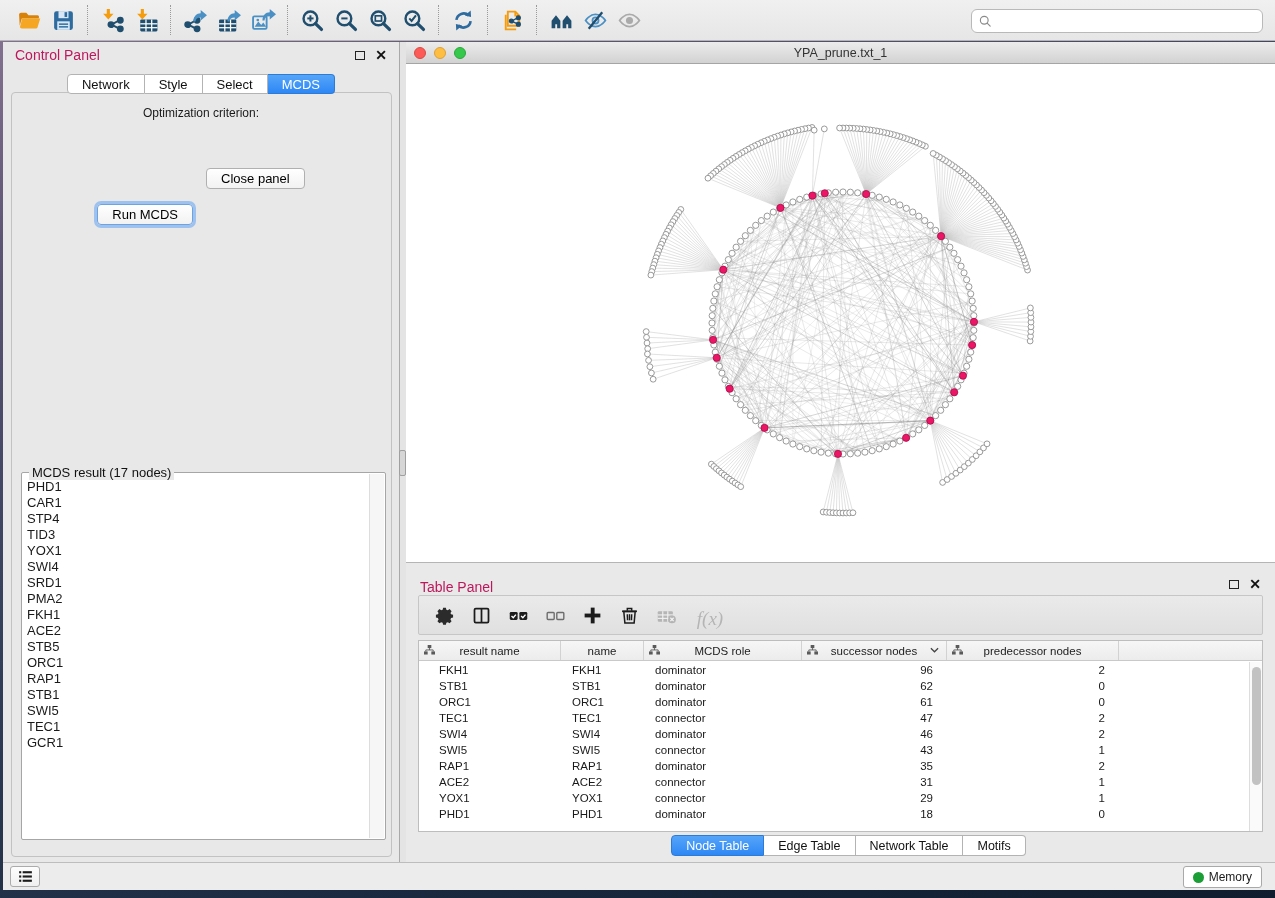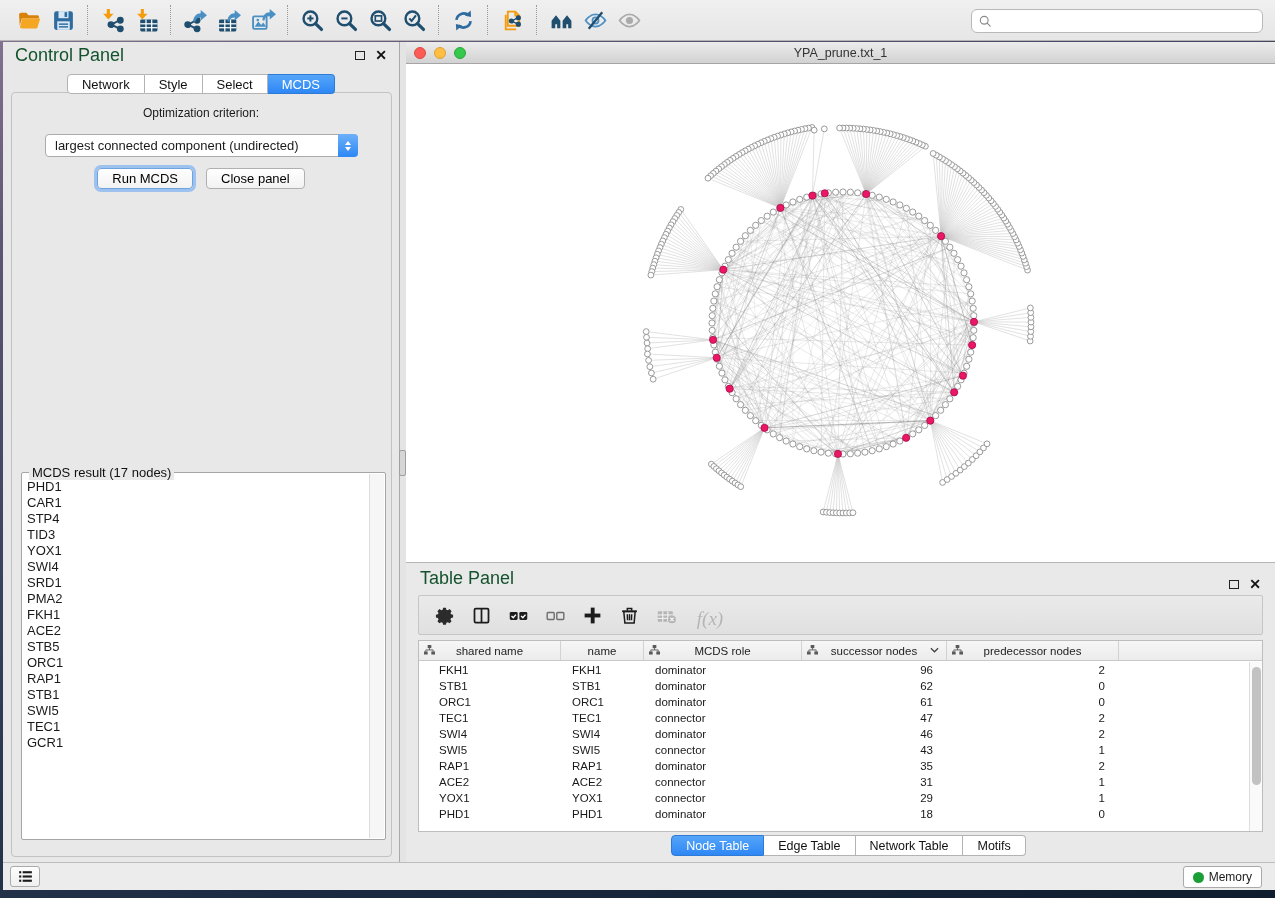--- a/index.html
+++ b/index.html
@@ -27,21 +27,21 @@
   }
   .search-wrap svg { width:15px; height:15px; margin-right:4px; flex:0 0 auto; }
   .search-wrap input { border:none; outline:none; flex:1; font-size:12px; font-family:"Liberation Sans",sans-serif; background:transparent; }
 
   
   .control-panel {
     position:absolute; left:3px; top:42px; width:397px; height:820px;
     background:#e8e8e8; border-right:1px solid #a9a9a9;
   }
   .panel-titlebar { height:26px; display:flex; align-items:center; padding:0 12px; }
-  .panel-title { font-size:18px; color:#14532d; }
+  .panel-title { font-size:14px; color:#be185d; }
   .panel-ctls { margin-left:auto; display:flex; align-items:center; gap:10px; }
   .float-glyph { width:10px; height:9px; border:1.6px solid #222; display:inline-block; }
   .close-glyph { font-size:14px; font-weight:bold; color:#111; line-height:10px; }
 
   .tab-row { position:absolute; left:0; top:32px; width:100%; display:flex; justify-content:center; z-index:3; }
   .seg-tab {
     height:20px; padding:4px 14px; background:#fff; border:1px solid #b3b3b3; border-left:none;
     display:flex; align-items:center; font-size:13px; color:#111;
   }
   .seg-tab:first-child { border-left:1px solid #b3b3b3; border-radius:4px 0 0 4px; }
@@ -63,21 +63,21 @@
     width:20px; height:23px; margin:-1px -1px -1px 0; border-radius:0 4px 4px 0;
     background:linear-gradient(#6cb0f9,#2e87f5); display:flex; flex-direction:column; align-items:center; justify-content:center; gap:2px;
   }
   .arr-up { width:0; height:0; border-left:3.5px solid transparent; border-right:3.5px solid transparent; border-bottom:4.5px solid #fff; }
   .arr-dn { width:0; height:0; border-left:3.5px solid transparent; border-right:3.5px solid transparent; border-top:4.5px solid #fff; }
   .cp-buttons { position:absolute; left:0; top:126px; width:100%; display:flex; justify-content:center; gap:13px; }
   .mac-btn {
     height:21px; padding:0 14px; background:linear-gradient(#ffffff,#f2f2f2);
     border:1px solid #b0b0b0; border-radius:4px; font-size:13px; display:flex; align-items:center;
   }
-  .mac-btn.focus { box-shadow:0 0 0 3px rgba(106,168,245,.6); border-color:#6fa3e0; }
+  .mac-btn.focus { box-shadow:0 0 0 3px rgba(106,168,245,.6); border-color:#6fa3e0;margin-top:36px; }
 
   .result-group {
     position:absolute; left:18px; top:430px; width:365px; height:368px;
     border:1px solid #a6a6a6; border-radius:2px; background:#fff;
   }
   .result-legend {
     position:absolute; left:7px; top:-8px; background:#e8e8e8; padding:0 3px; font-size:13px; color:#111;
   }
   .result-list { position:absolute; inset:6px 16px 2px 3px; overflow:hidden; font-size:13px; line-height:16px; }
   .result-list div { padding-left:2px; }
@@ -96,21 +96,21 @@
   .light { width:12px; height:12px; border-radius:50%; }
   .light.red { background:#fc5b57; border:1px solid #d94c42; }
   .light.yellow { background:#fdbe41; border:1px solid #dfa036; }
   .light.green { background:#35c84a; border:1px solid #2aa83c; }
   .net-title { position:absolute; left:0; width:100%; text-align:center; font-size:12.5px; color:#333; }
   .net-canvas { position:absolute; left:0; top:22px; width:869px; height:498px; background:#fff; }
   .net-canvas svg { width:100%; height:100%; display:block; }
 
   
   .table-panel { position:absolute; left:406px; top:562px; width:869px; height:300px; background:#e9e9e9; border-top:1px solid #b5b5b5; }
-  .tp-titlebar { height:26px; display:flex; align-items:flex-end; padding:0 14px; }
+  .tp-titlebar { height:26px; display:flex; align-items:flex-start; padding:16px 14px; }
   .tp-toolbar {
     position:absolute; left:12px; top:32px; width:845px; height:40px;
     background:linear-gradient(#eaeaea,#e0e0e0); border:1px solid #c6c6c6; border-radius:2px;
     display:flex; align-items:center; padding-left:10px; gap:7px;
   }
   .tp-tool { width:30px; height:30px; display:flex; align-items:center; justify-content:center; }
   .tp-tool svg { width:21px; height:21px; }
   .tp-tool.disabled { opacity:.55; }
   .fx-glyph { font-family:"Liberation Serif", serif; font-style:italic; font-size:19px; color:#8f8f8f; }
 
@@ -324,27 +324,20 @@
       </span>
     </div>
     <div class="tab-row" id="cp-tabs">
         <div class="seg-tab">Network</div>
         <div class="seg-tab">Style</div>
         <div class="seg-tab">Select</div>
         <div class="seg-tab sel">MCDS</div>
       </div>
     <div class="cp-content"></div>
     <div class="opt-label">Optimization criterion:</div>
-    <div class="criterion">
-      <span class="val">largest connected component (undirected)</span>
-      <span class="stepper">
-          <span class="arr-up"></span>
-          <span class="arr-dn"></span>
-        </span>
-    </div>
     <div class="cp-buttons">
       <button class="mac-btn focus">Run MCDS</button>
       <button class="mac-btn">Close panel</button>
     </div>
     <div class="result-group">
       <span class="result-legend">MCDS result (17 nodes)</span>
       <div class="result-list" id="mcds-list">
           <div>PHD1</div>
           <div>CAR1</div>
           <div>STP4</div>
@@ -1271,21 +1264,21 @@
             <svg class="tree-ico" width="11" height="11" viewBox="0 0 12 12">
               <g fill="#5a5a5a">
                 <rect x="4" y="0" width="4" height="3.4"></rect>
                 <rect x="0" y="7" width="4" height="3.4"></rect>
                 <rect x="8" y="7" width="4" height="3.4"></rect>
               </g>
               <g stroke="#5a5a5a" stroke-width="1">
                 <path d="M6 3.4v2M2 7V5.4h8V7" fill="none"></path>
               </g>
             </svg>
-            <span>shared name</span>
+            <span>result name</span>
           </div>
           <div class="nt-hcell" style="width: 83px;">
             <span>name</span>
           </div>
           <div class="nt-hcell" style="width: 158px;">
             <svg class="tree-ico" width="11" height="11" viewBox="0 0 12 12">
               <g fill="#5a5a5a">
                 <rect x="4" y="0" width="4" height="3.4"></rect>
                 <rect x="0" y="7" width="4" height="3.4"></rect>
                 <rect x="8" y="7" width="4" height="3.4"></rect>

